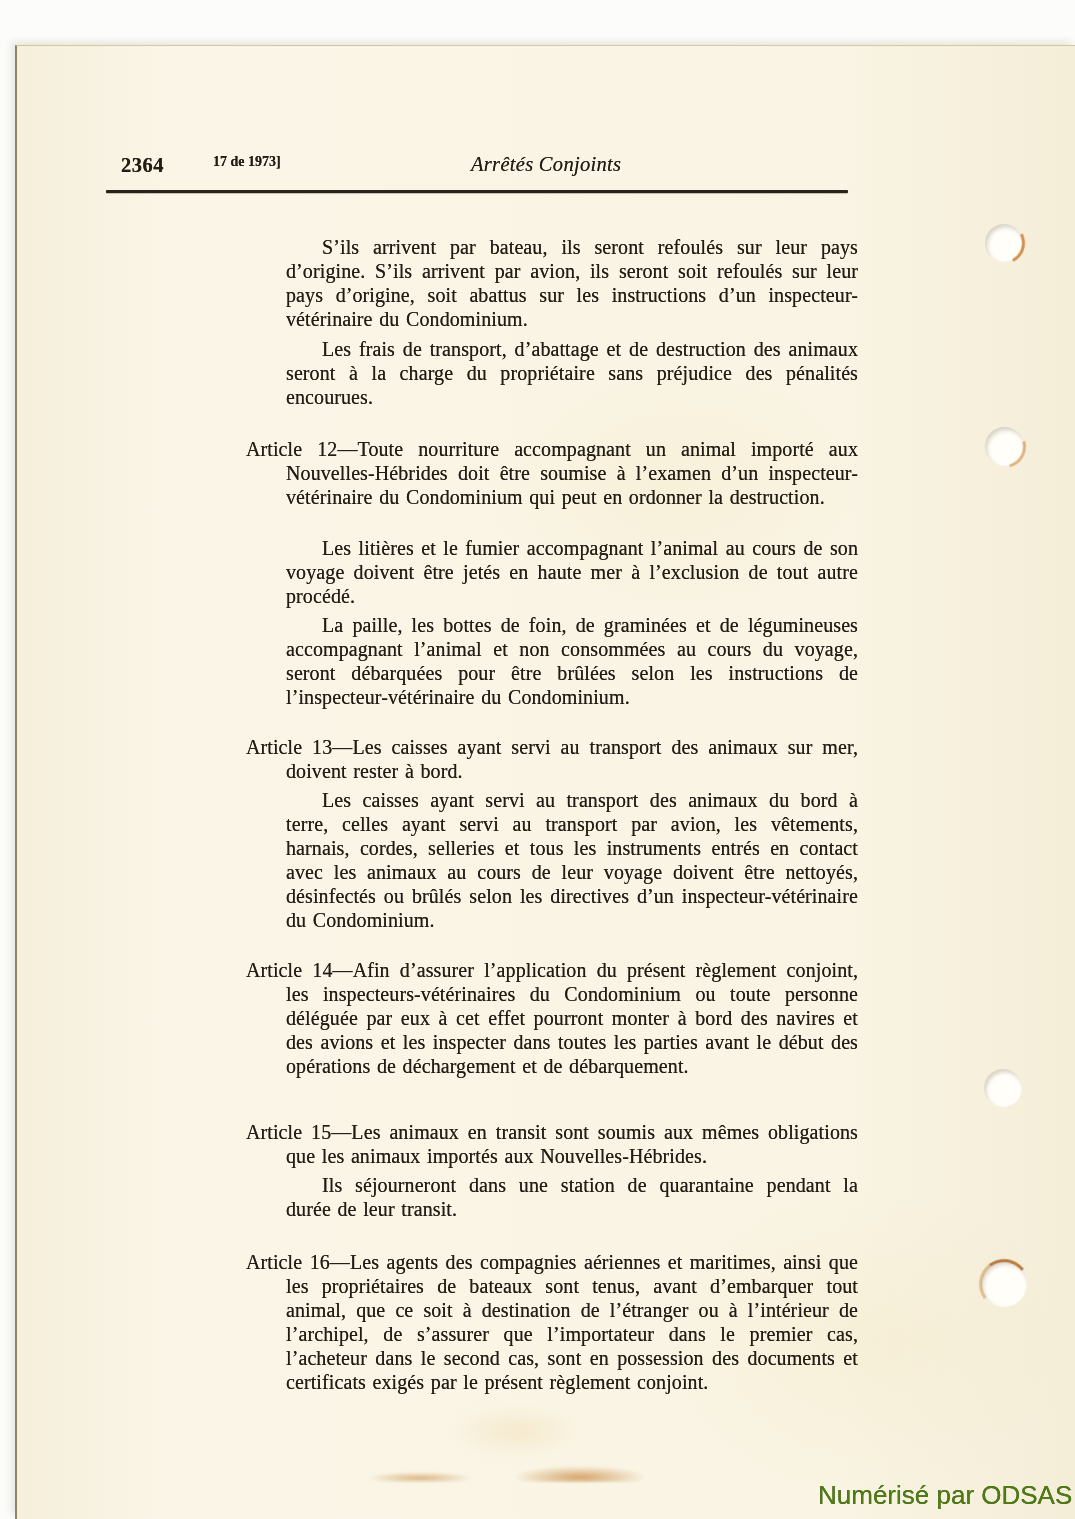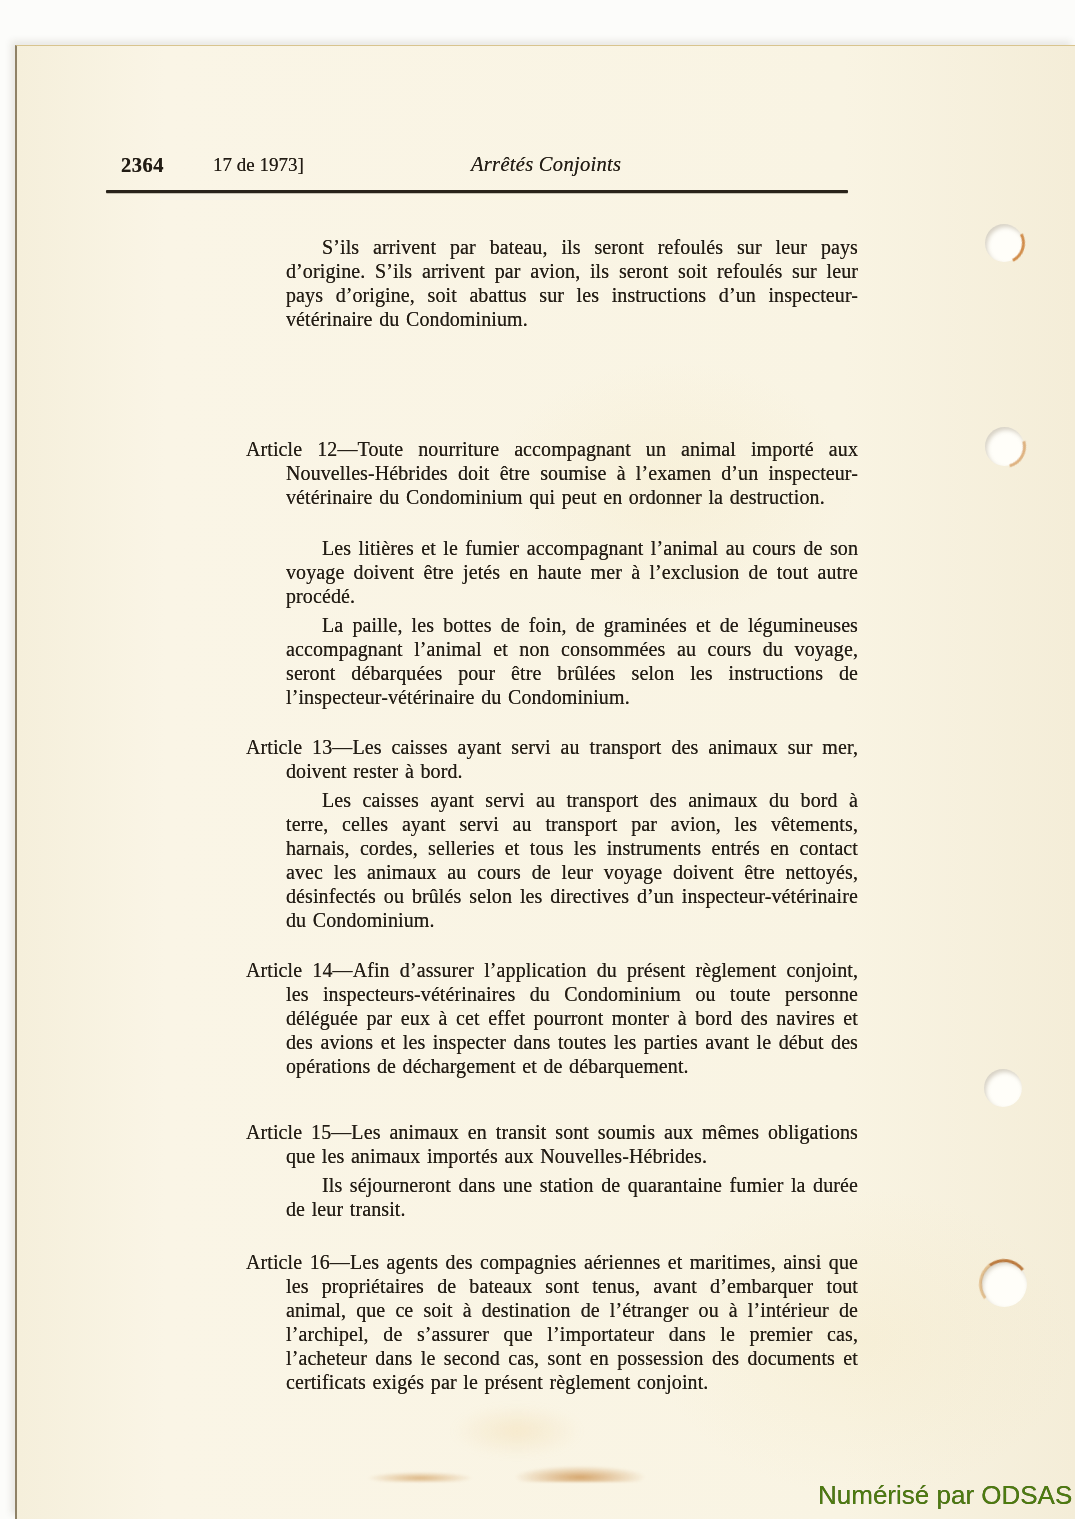--- a/index.html
+++ b/index.html
@@ -18,21 +18,21 @@
       linear-gradient(90deg,#f5efdb 0%,#faf5e6 14%,#f9f4e3 78%,#f4edd8 100%);
     border-left:2px solid #8f8267;
     border-top:1px solid #d8c48e;
     box-shadow:-4px -4px 7px rgba(60,50,30,.10);
   }
   .layer{position:absolute;inset:0;}
   .ink{color:#221c14;text-shadow:0 0 .4px rgba(34,28,20,.8);}
 
   
   .pnum{position:absolute;left:121px;top:154px;font-size:20.5px;letter-spacing:.5px;font-weight:bold;}
-  .ref{position:absolute;left:213px;top:154px;font-size:19px;font-weight:normal;}
+  .ref{position:absolute;left:213px;top:154px;font-size:14px;font-weight:bold;}
   .jtitle{position:absolute;left:471px;top:153px;font-size:20.5px;font-style:italic;white-space:nowrap;letter-spacing:.3px;text-align:right;}
   .rule{position:absolute;left:106px;top:190px;width:742px;height:3px;background:#29231a;border-radius:1px;box-shadow:0 .5px .5px rgba(41,35,26,.5);}
 
   
   .doc{position:absolute;left:286px;top:12px;width:572px;height:100%;
        font-size:20px;line-height:24px;text-align:justify;letter-spacing:.1px;word-spacing:1.5px;}
   .doc p{position:absolute;left:0;width:572px;margin:0;}
   .article{text-indent:-40px;}
   .indent{text-indent:36px;}
   .b0{top:223px;}  .b1{top:325px;}  .b2{top:425px;}  .b3{top:524px;}
@@ -72,28 +72,29 @@
 
   <div class="layer ink">
 
     <span class="pnum">2364</span>
     <span class="ref">17 de 1973]</span>
     <span class="jtitle">Arrêtés Conjoints</span>
     <div class="rule"></div>
 
     <div class="doc">
       <p class="indent b0">S’ils arrivent par bateau, ils seront refoulés sur leur pays d’origine. S’ils arrivent par avion, ils seront soit refoulés sur leur pays d’origine, soit abattus sur les instructions d’un inspecteur-vétérinaire du Condominium.</p>
+      <p class="indent b1">Les frais de transport, d’abattage et de destruction des animaux seront à la charge du propriétaire sans préjudice des pénalités encourues.</p>
       <p class="article b2">Article 12—Toute nourriture accompagnant un animal importé aux Nouvelles-Hébrides doit être soumise à l’examen d’un inspecteur-vétérinaire du Condominium qui peut en ordonner la destruction.</p>
       <p class="indent b3">Les litières et le fumier accompagnant l’animal au cours de son voyage doivent être jetés en haute mer à l’exclusion de tout autre procédé.</p>
       <p class="indent b4">La paille, les bottes de foin, de graminées et de légumineuses accompagnant l’animal et non consommées au cours du voyage, seront débarquées pour être brûlées selon les instructions de l’inspecteur-vétérinaire du Condominium.</p>
       <p class="article b5">Article 13—Les caisses ayant servi au transport des animaux sur mer, doivent rester à bord.</p>
       <p class="indent b6">Les caisses ayant servi au transport des animaux du bord à terre, celles ayant servi au transport par avion, les vêtements, harnais, cordes, selleries et tous les instruments entrés en contact avec les animaux au cours de leur voyage doivent être nettoyés, désinfectés ou brûlés selon les directives d’un inspecteur-vétérinaire du Condominium.</p>
       <p class="article b7">Article 14—Afin d’assurer l’application du présent règlement conjoint, les inspecteurs-vétérinaires du Condominium ou toute personne déléguée par eux à cet effet pourront monter à bord des navires et des avions et les inspecter dans toutes les parties avant le début des opérations de déchargement et de débarquement.</p>
       <p class="article b8">Article 15—Les animaux en transit sont soumis aux mêmes obligations que les animaux importés aux Nouvelles-Hébrides.</p>
-      <p class="indent b9">Ils séjourneront dans une station de quarantaine fumier la durée de leur transit.</p>
+      <p class="indent b9">Ils séjourneront dans une station de quarantaine pendant la durée de leur transit.</p>
       <p class="article b10">Article 16—Les agents des compagnies aériennes et maritimes, ainsi que les propriétaires de bateaux sont tenus, avant d’embarquer tout animal, que ce soit à destination de l’étranger ou à l’intérieur de l’archipel, de s’assurer que l’importateur dans le premier cas, l’acheteur dans le second cas, sont en possession des documents et certificats exigés par le présent règlement conjoint.</p>
     </div>
 
     <div class="hole hole-1"></div>
     <div class="hole hole-2"></div>
     <div class="hole hole-3"></div>
     <div class="hole hole-4"></div>
 
     <div class="stain stain-3"></div>
     <div class="stain stain-1"></div>

